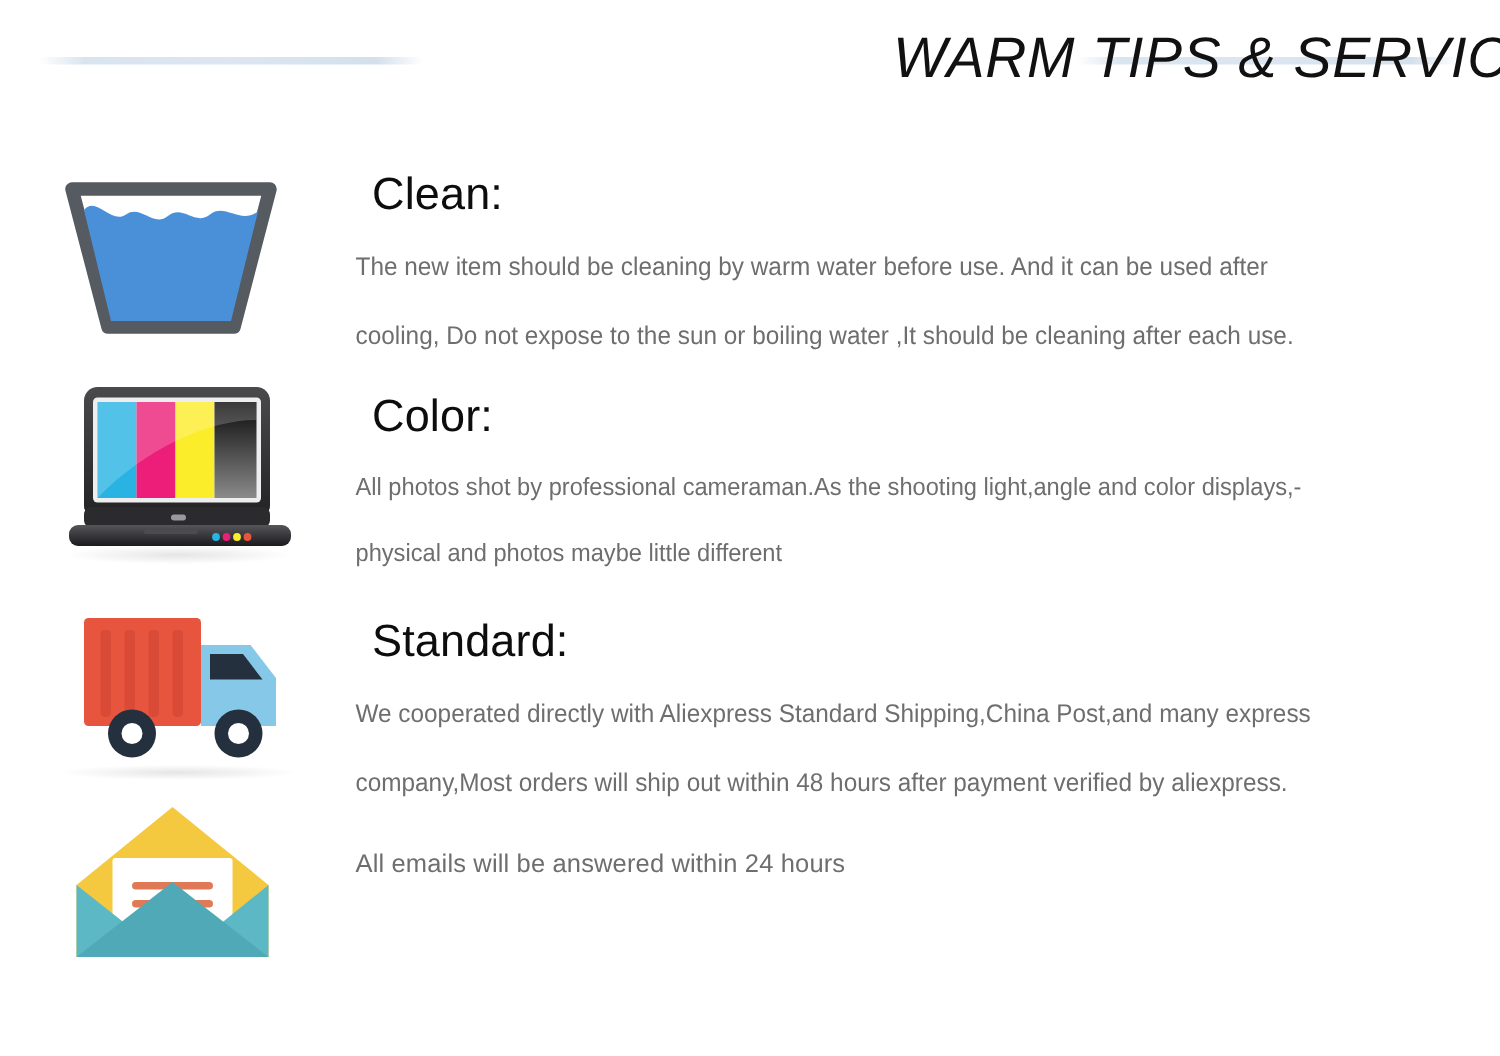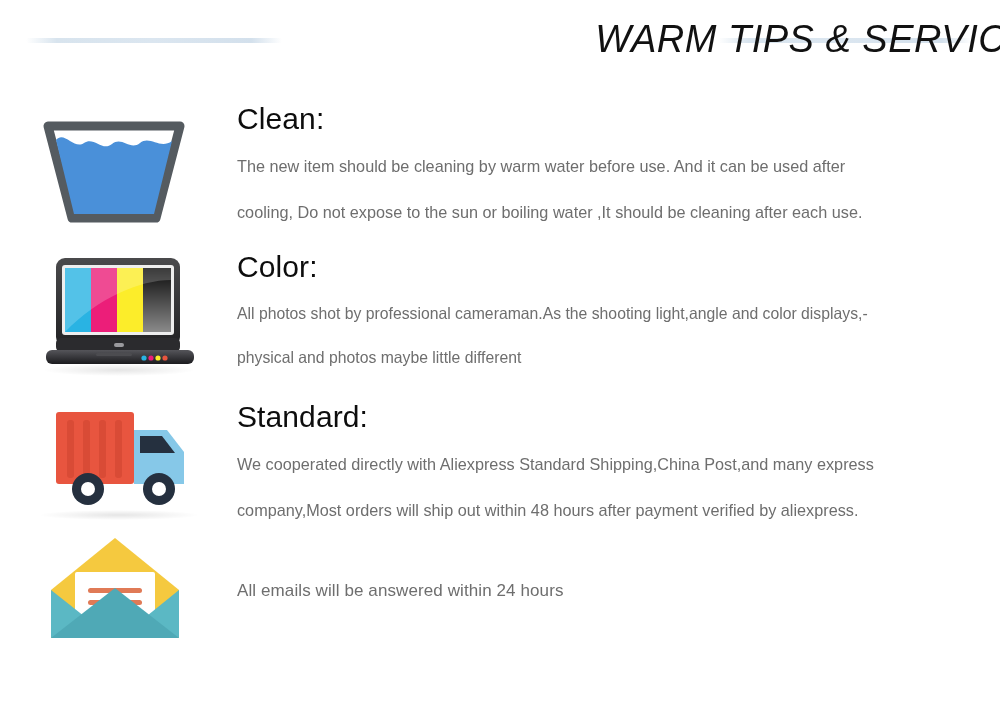--- a/index.html
+++ b/index.html
@@ -70,39 +70,39 @@
     left: 237px;
     top: 0;
     width: 745px;
   }
 
   .sec-heading {
     font-size: 30px;
     font-weight: 400;
     color: #0d0d0d;
     line-height: 38px;
-    margin: 0;
+    margin: 11px;
     white-space: nowrap;
     letter-spacing: 0.1px;
   }
 
   .sec-text {
     margin: 0;
     color: #6e6e6e;
     font-size: 17px;
     line-height: 34px;
     font-stretch: condensed;
     transform: scaleX(0.955);
     transform-origin: left center;
     white-space: nowrap;
   }
   .sec-clean .sec-text    { margin-top: 12px; }
   .sec-color .sec-text    { margin-top: 10px; font-size: 16.5px; }
   .sec-shipment .sec-text { margin-top: 12px; }
-  .sec-help .sec-text     { margin-top: 44px; font-size: 17px; transform: none; letter-spacing: .1px; }
+  .sec-help .sec-text     { margin-top: 29px; font-size: 17px; transform: none; letter-spacing: .1px; }
 
   
   .basin { position: absolute; left: 8px; top: 18px; width: 152px; height: 110px; }
 
   
   .laptop { position: absolute; left: 14px; top: 6px; width: 152px; height: 120px; }
 
   
   .truck { position: absolute; left: 6px; top: 2px; width: 165px; height: 120px; }
 

